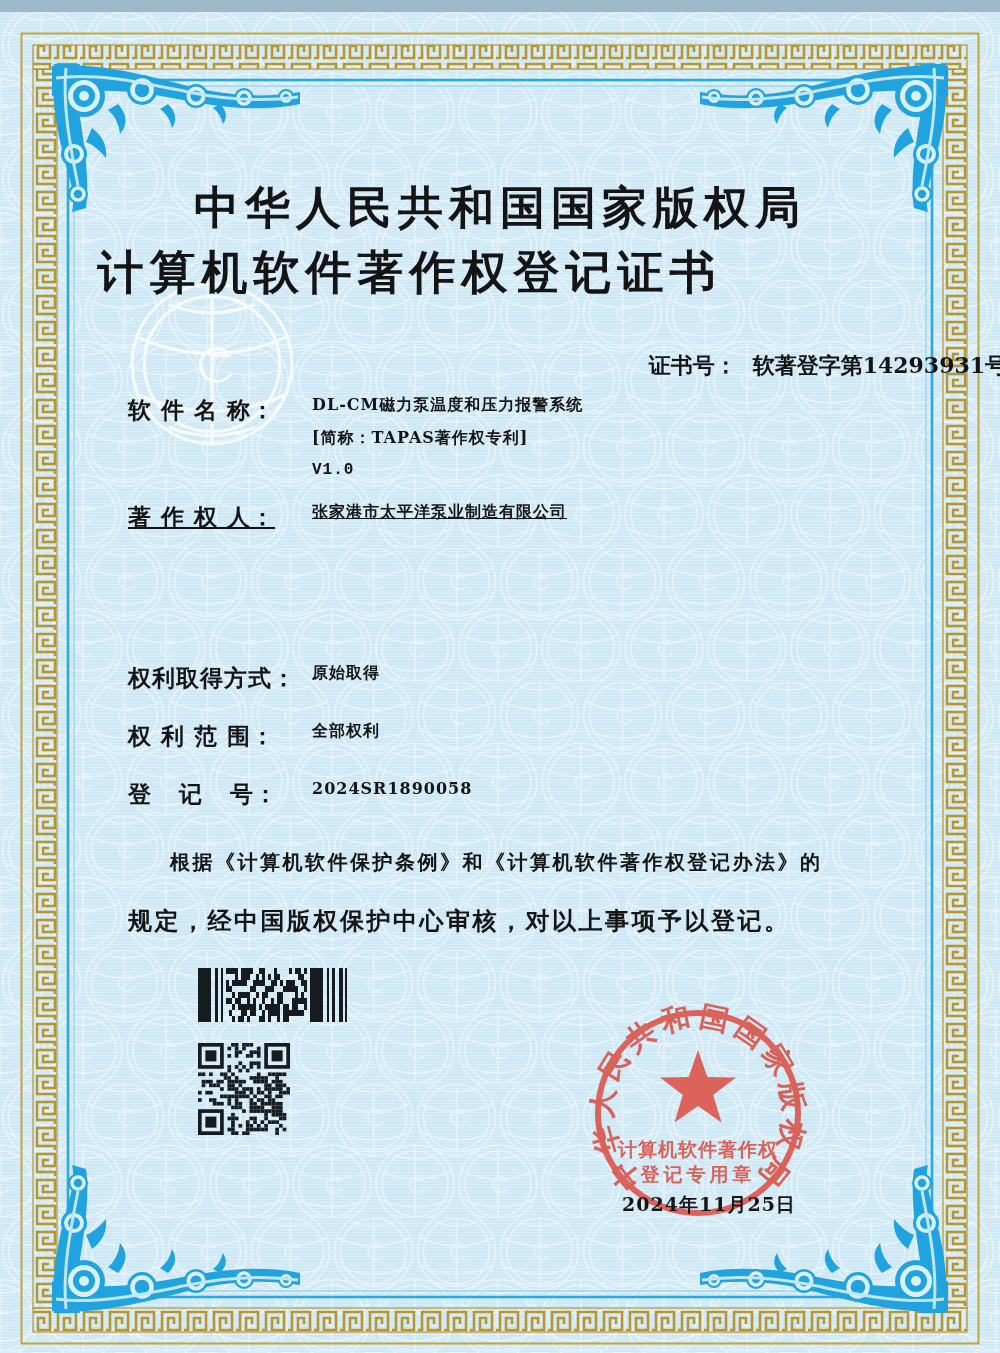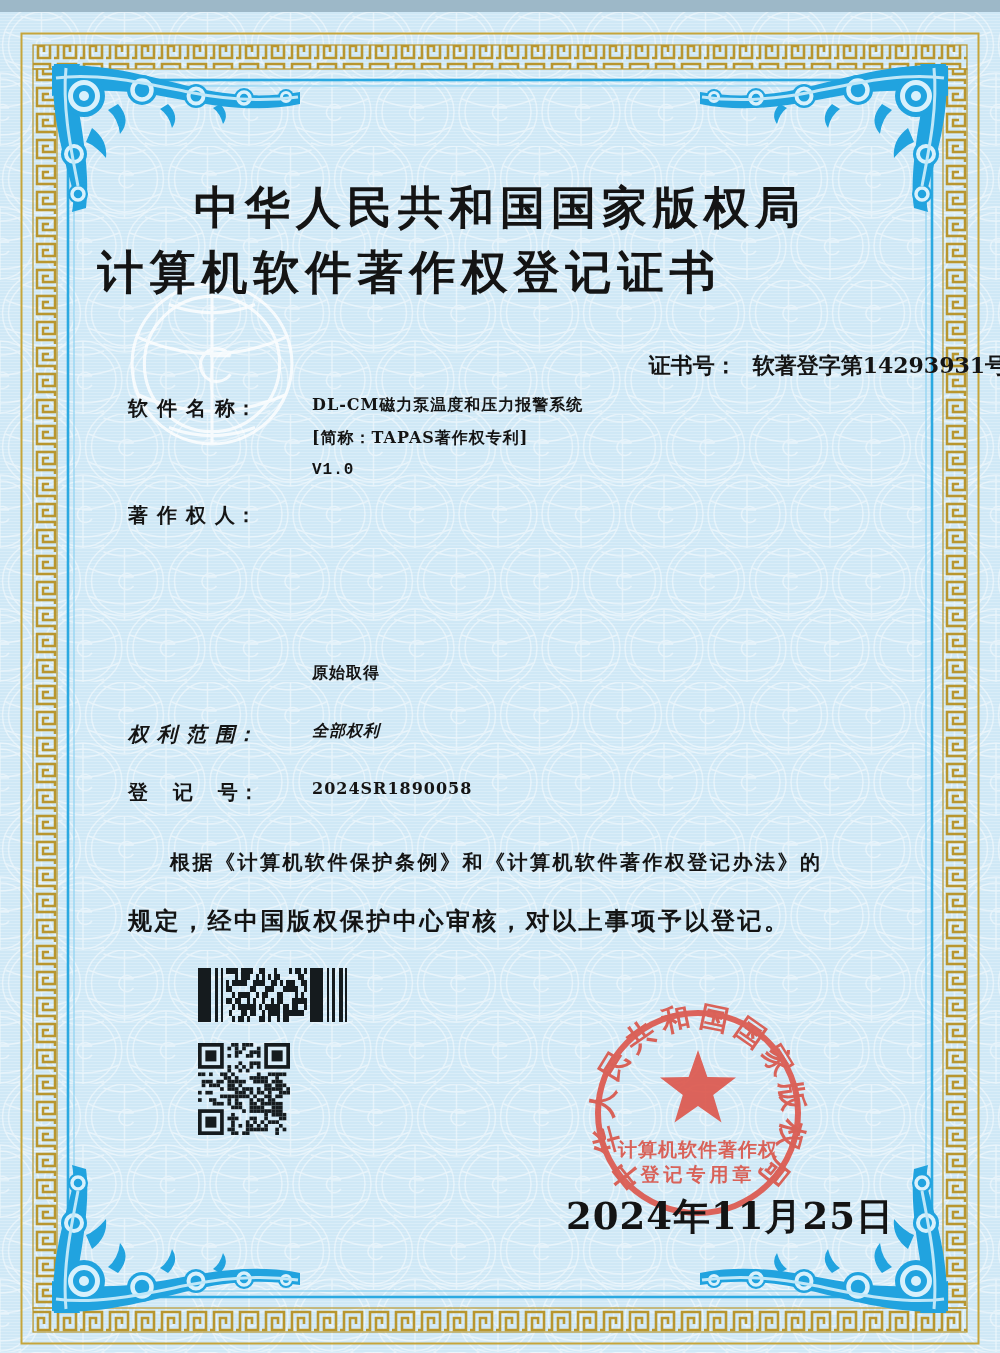--- a/index.html
+++ b/index.html
@@ -14,34 +14,34 @@
   }
   .layer{position:absolute; left:0; top:0;}
   .txt{position:absolute; white-space:pre; color:#141414;}
 
   .title1{top:166px; left:0; width:1000px; text-align:center; font-size:45px; letter-spacing:6px; font-weight:700;}
   .title2{top:230px; left:0; width:819px; text-align:center; font-size:46px; letter-spacing:6px; font-weight:700;}
 
   .certno{top:313px; left:618px; font-size:22px; font-weight:700;}
   .certno .val{margin-left:16px;}
 
-  .lab{left:128px; font-size:20px; font-weight:700; letter-spacing:1px;}
+  .lab{left:128px; font-size:23px; font-weight:700; letter-spacing:1px;}
   .val-col{left:312px; font-size:16px; font-weight:700; letter-spacing:1px;}
   .row-name{top:383px;}
   .row-name2{top:416px;}
   .row-name3{top:449px;font-family:Liberation Mono, monospace;}
-  .row-owner{top:490px;}
+  .row-owner{top:490px;text-decoration:underline;}
   .row-acq{top:651px;}
-  .row-scope{top:709px;font-style:italic;}
+  .row-scope{top:709px;}
   .row-reg{top:767px;}
 
   .stmt1{top:837px; left:170px; font-size:20px; font-weight:700; letter-spacing:2.5px;}
   .stmt2{top:893px; left:128px; font-size:24px; font-weight:700; letter-spacing:2.5px;}
 
-  .date{top:1180px; left:566px; width:314px; text-align:center; font-size:37px; font-weight:700; letter-spacing:1px;}
+  .date{top:1180px; left:552px; width:314px; text-align:center; font-size:19px; font-weight:700; letter-spacing:1px;}
 
   .code-svg{position:absolute;}
   .code-svg rect{fill:#151b1e;}
   .code-svg rect.w{fill:#d9edf9;}
 
   .seal-svg{position:absolute; left:558px; top:966px; opacity:0.88;}
   .seal-svg text{font-family:"DejaVu Serif","Liberation Serif",serif; font-weight:700; fill:#d94f43;}
 </style>
 </head>
 <body>
@@ -132,21 +132,23 @@
   <div class="txt certno">
     <span>证书号：</span><span class="val">软著登字第14293931号</span>
   </div>
 
   <div class="txt lab row-name">软 件 名 称：</div>
   <div class="txt val-col row-name">DL-CM磁力泵温度和压力报警系统</div>
   <div class="txt val-col row-name2">[简称：TAPAS著作权专利]</div>
   <div class="txt val-col row-name3">V1.0</div>
 
   <div class="txt lab row-owner">著 作 权 人：</div>
-
+  <div class="txt val-col row-owner">张家港市太平洋泵业制造有限公司</div>
+
+  <div class="txt lab row-acq">权利取得方式：</div>
   <div class="txt val-col row-acq">原始取得</div>
 
   <div class="txt lab row-scope">权 利 范 围：</div>
   <div class="txt val-col row-scope">全部权利</div>
 
   <div class="txt lab row-reg">登   记   号：</div>
   <div class="txt val-col row-reg">2024SR1890058</div>
 
   <div class="txt stmt1">根据《计算机软件保护条例》和《计算机软件著作权登记办法》的</div>
   <div class="txt stmt2">规定，经中国版权保护中心审核，对以上事项予以登记。</div>

